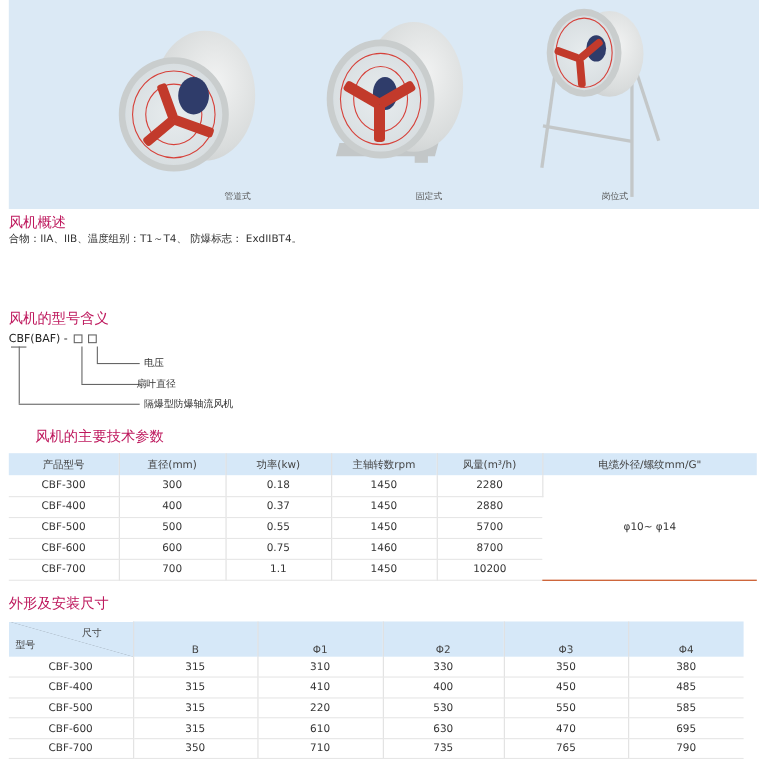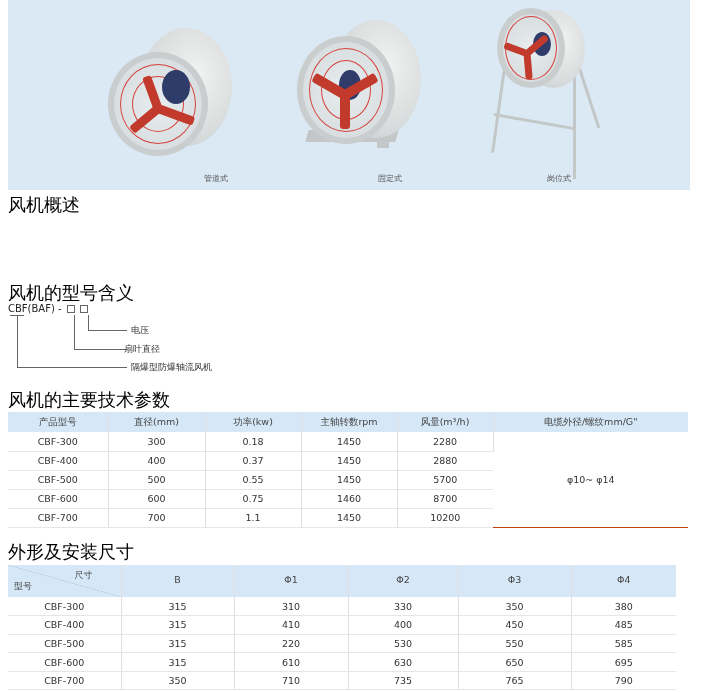--- a/index.html
+++ b/index.html
@@ -11,40 +11,40 @@
   .fan-caption { position: absolute; top: 173px; font-size: 8px; color: #555; margin-left: 48px; }
 
   
   .drum { position: absolute; border-radius: 50%; background: radial-gradient(ellipse at 60% 40%, #f2f3f3 0%, #d9dcdc 60%, #bfc3c4 100%); }
   .ring { position: absolute; border-radius: 50%; border: 6px solid #c9cdcd; background: radial-gradient(circle, #e7ecee 0%, #d3d9dc 100%); }
   .grill { position: absolute; border-radius: 50%; border: 1.5px solid #d6413a; }
   .hub { position: absolute; border-radius: 50%; background: #2f3c6a; }
   .blade { position: absolute; background: #c23a2b; border-radius: 3px; transform-origin: 0 50%; }
   .stand { position: absolute; background: #c3c7c8; }
 
-  .section-title { position: absolute; left: 8px; font-size: 18px; color: #000000; }
+  .section-title { position: absolute; left: 8px; font-size: 13px; color: #be185d; }
   .para { position: absolute; left: 8px; width: 686px; font-size: 9.5px; color: #333; line-height: 20px; }
 
   .model-code { position: absolute; left: 8px; top: 303px; font-size: 10px; font-weight: normal; color: #222; }
   .model-code .box { display: inline-block; width: 8px; height: 8px; border: 1px solid #666; margin-left: 2px; vertical-align: -1px; }
   .line { position: absolute; background: #666; }
   .diag-label { position: absolute; font-size: 9px; color: #333; }
 
   table { position: absolute; border-collapse: collapse; font-size: 9.5px; color: #333; }
   th { background: #d6e8f8; font-weight: normal; color: #444; text-align: center; }
   td { text-align: center; border-bottom: 1px solid #e6e6e6; }
   th, td { border-right: 1px solid #e0e0e0; }
   th:last-child, td:last-child { border-right: none; }
 
   .t1 { left: 8px; top: 412px; width: 680px; }
   .t1 th { height: 20px; }
   .t1 td { height: 19px; }
 
   .t2 { left: 8px; top: 565px; width: 668px; }
-  .t2 th { height: 32px; vertical-align: bottom; padding-bottom: 12px; }
+  .t2 th { height: 32px; vertical-align: bottom; padding-bottom: 0; }
   .t2 td { height: 18.6px; }
   .corner { position: relative; background: linear-gradient(to top right, #d6e8f8 calc(50% - 0.5px), #b9c8d6 50%, #d6e8f8 calc(50% + 0.5px)); }
   .corner .c-top { position: absolute; right: 28px; top: 4px; font-size: 9px; }
   .corner .c-bot { position: absolute; left: 6px; bottom: 4px; font-size: 9px; }
 </style>
 </head>
 <body>
 
 <div class="banner">
 
@@ -85,41 +85,42 @@
     <div class="hub" style="left:50px;top:28px;width:18px;height:24px;"></div>
     <div class="blade" style="left:44px;top:46px;width:24px;height:7px;transform:rotate(-160deg);"></div>
     <div class="blade" style="left:44px;top:46px;width:26px;height:7px;transform:rotate(-40deg);"></div>
     <div class="blade" style="left:44px;top:46px;width:26px;height:7px;transform:rotate(85deg);"></div>
   </div>
   <div class="fan-caption" style="left:491px;">岗位式</div>
 </div>
 
 <div class="section-title" style="top:193px;">风机概述</div>
 <div class="para" style="top:208px;">
+  <div>合物：IIA、IIB、温度组别：T1～T4、 防爆标志：  ExdIIBT4。</div>
 </div>
 
 <div class="section-title" style="top:281px;">风机的型号含义</div>
 <div class="model-code">
   <span>CBF(BAF) -</span>
   <span class="box"></span>
   <span class="box"></span>
 </div>
 
 <div class="line" style="left:10px;top:315px;width:14px;height:1px;"></div>
 <div class="line" style="left:17px;top:315px;width:1px;height:52px;"></div>
 <div class="line" style="left:17px;top:367px;width:110px;height:1px;"></div>
 <div class="line" style="left:74px;top:315px;width:1px;height:34px;"></div>
 <div class="line" style="left:74px;top:349px;width:53px;height:1px;"></div>
 <div class="line" style="left:88px;top:315px;width:1px;height:15px;"></div>
 <div class="line" style="left:88px;top:330px;width:39px;height:1px;"></div>
 <div class="diag-label" style="left:131px;top:324px;">电压</div>
 <div class="diag-label" style="left:124px;top:343px;">扇叶直径</div>
 <div class="diag-label" style="left:131px;top:361px;">隔爆型防爆轴流风机</div>
 
-<div class="section-title" style="top:388px;">风机的主要技术参数</div>
+<div class="section-title" style="top:388px;margin-left:24px;">风机的主要技术参数</div>
 <table class="t1">
   <colgroup>
     <col style="width:100px">
       <col style="width:97px">
       <col style="width:96px">
       <col style="width:96px">
       <col style="width:96px">
       <col style="width:195px">
   </colgroup>
   <thead>
@@ -218,21 +219,21 @@
       <td>220</td>
       <td>530</td>
       <td>550</td>
       <td>585</td>
     </tr>
     <tr>
       <td>CBF-600</td>
       <td>315</td>
       <td>610</td>
       <td>630</td>
-      <td>650</td>
+      <td>470</td>
       <td>695</td>
     </tr>
     <tr>
       <td>CBF-700</td>
       <td>350</td>
       <td>710</td>
       <td>735</td>
       <td>765</td>
       <td>790</td>
     </tr>

